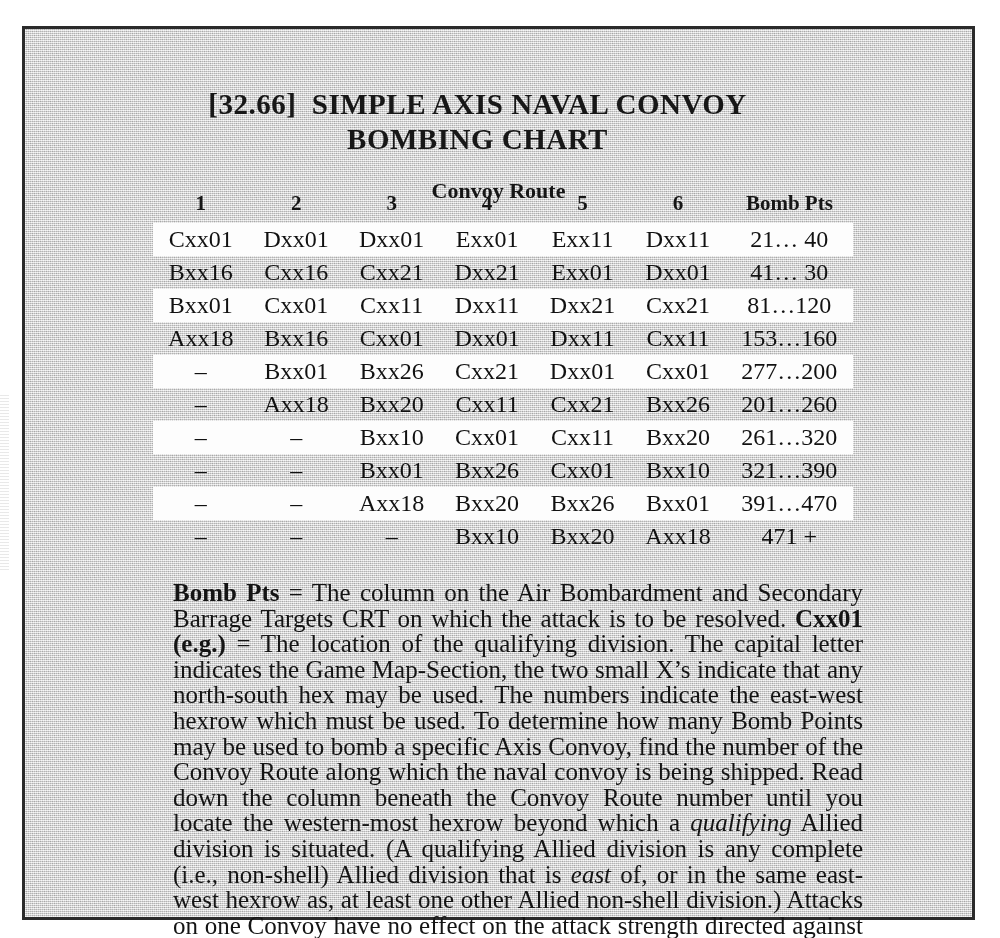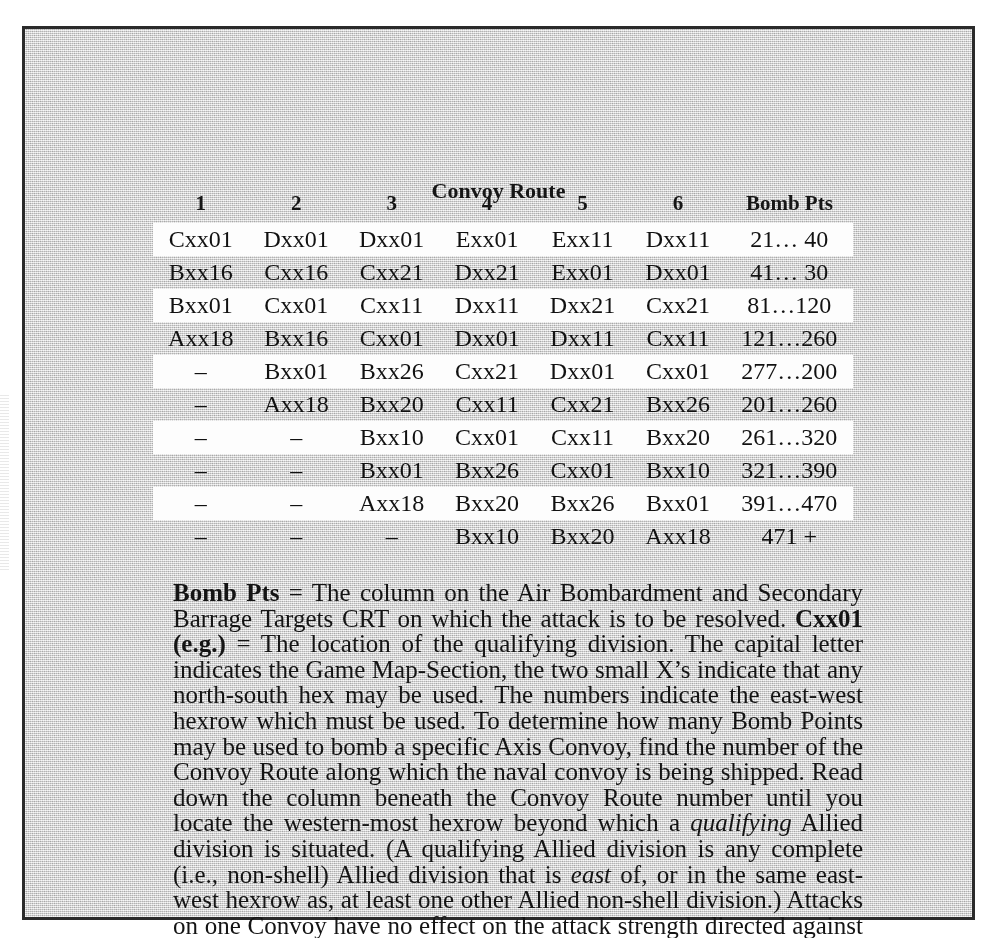--- a/index.html
+++ b/index.html
@@ -152,20 +152,24 @@
 </head>
 <body>
 
 <div id="page">
 
   <div id="scan-artifact-left"></div>
 
   <div id="card">
     <div id="content">
 
+      <div class="title-block">
+        <div class="title-line title-line-1">[32.66]  SIMPLE AXIS NAVAL CONVOY</div>
+        <div class="title-line title-line-2">BOMBING CHART</div>
+      </div>
 
       <div class="subtitle">Convoy Route</div>
 
       <div id="table-wrap">
         <table class="chart">
           <colgroup>
             <col class="route">
               <col class="route">
               <col class="route">
             <col class="route">
@@ -212,21 +216,21 @@
                 <td>Cxx21</td>
                 <td class="pts-cell">81…120</td>
               </tr>
               <tr class="band-dark">
                 <td>Axx18</td>
                 <td>Bxx16</td>
                 <td>Cxx01</td>
                 <td>Dxx01</td>
                 <td>Dxx11</td>
                 <td>Cxx11</td>
-                <td class="pts-cell">121…260</td>
+                <td class="pts-cell">153…160</td>
               </tr>
               <tr class="band-light">
                 <td class="dash">–</td>
                 <td>Bxx01</td>
                 <td>Bxx26</td>
                 <td>Cxx21</td>
                 <td>Dxx01</td>
                 <td>Cxx01</td>
                 <td class="pts-cell">277…200</td>
               </tr>

